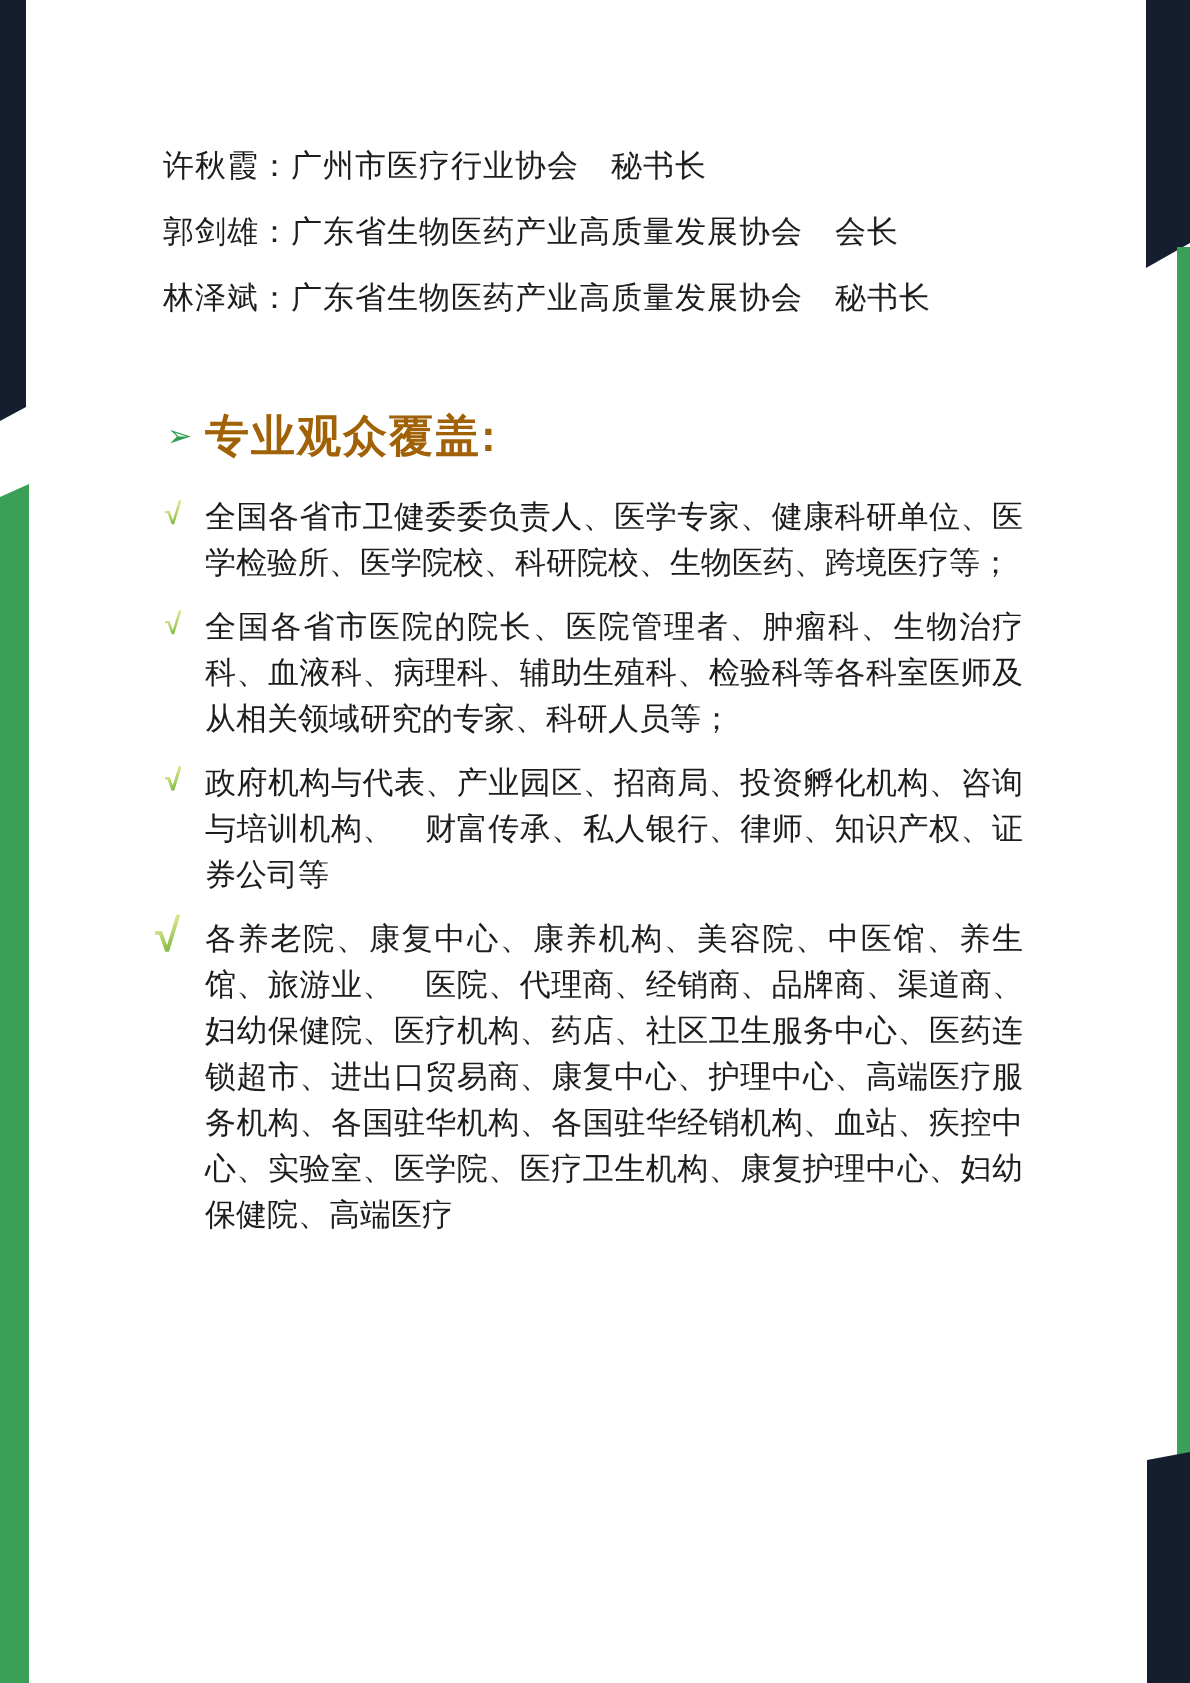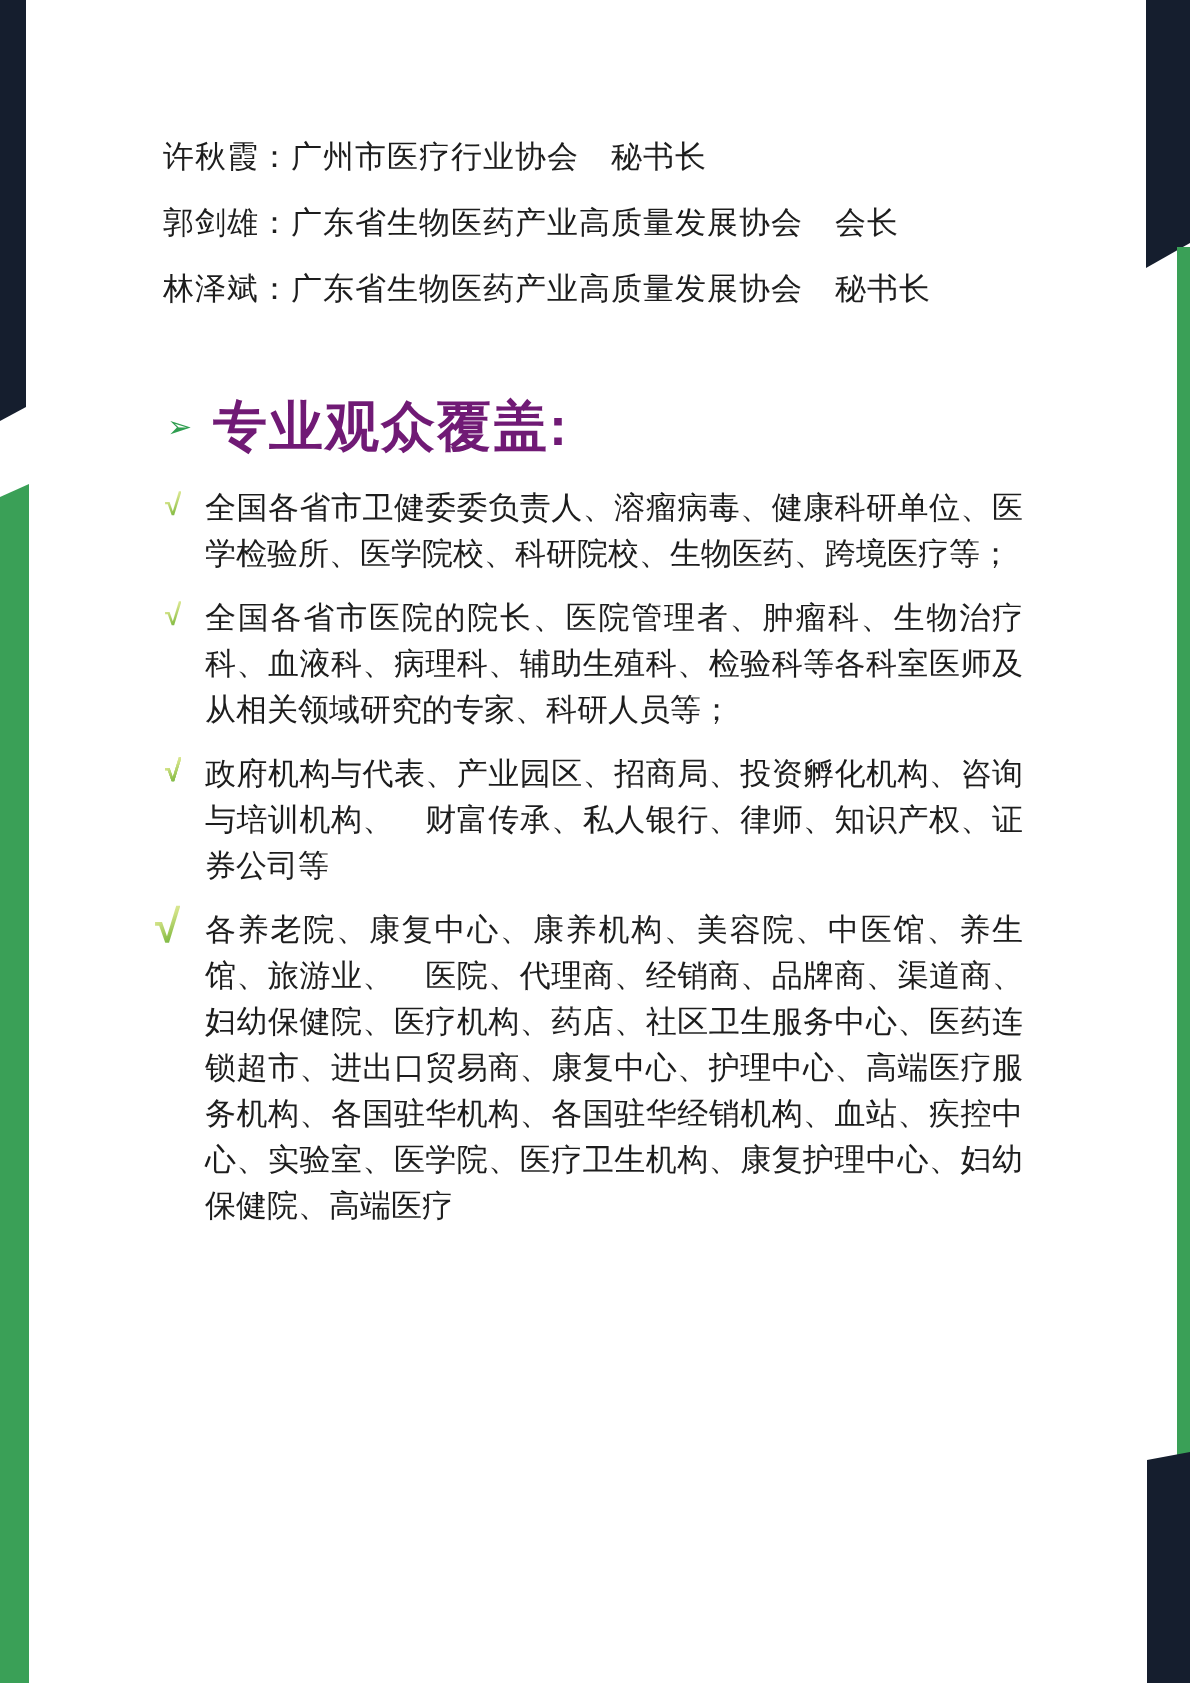--- a/index.html
+++ b/index.html
@@ -35,21 +35,21 @@
     background: #3aa057;
   }
   .decor-bottom-right {
     right: 0; top: 1452px; width: 43px; height: 231px;
     background: #151e2e;
     clip-path: polygon(0 8px, 43px 0, 43px 231px, 0 231px);
   }
 
   .content {
     position: absolute;
-    left: 163px; top: 134px;
+    left: 163px; top: 143px;
     width: 860px;
   }
 
   .speaker {
     margin: 0 0 21px 0;
     font-size: 31px;
     line-height: 45px;
     letter-spacing: 1px;
     color: #1d1d1d;
   }
@@ -63,25 +63,25 @@
   .arrow-icon {
     width: 42px;
     font-size: 30px;
     line-height: 1;
     color: #2f9e50;
     flex: 0 0 42px;
     padding-left: 4px;
     box-sizing: border-box;
   }
   .section-title {
-    margin: 8px;
-    font-size: 54px;
+    margin: 0;
+    font-size: 44px;
     font-weight: bold;
     letter-spacing: 2px;
-    color: #701a75;
+    color: #a16207;
   }
 
   .audience-list { margin-top: 32px; }
   .audience-item {
     position: relative;
     padding-left: 42px;
     margin: 0 0 18px 0;
     font-size: 31px;
     line-height: 46px;
     text-align: justify;
@@ -130,21 +130,21 @@
   <p class="speaker"><span>林泽斌：广东省生物医药产业高质量发展协会　秘书长</span></p>
 </div>
 
     <div class="section-heading">
       <span class="arrow-icon">➢</span>
       <h2 class="section-title">专业观众覆盖:</h2>
     </div>
 
     <div class="audience-list">
   <div class="audience-item">
-    <span class="check-icon">√</span><span>全国各省市卫健委委负责人、溶瘤病毒、健康科研单位、医学检验所、医学院校、科研院校、生物医药、跨境医疗等；</span>
+    <span class="check-icon">√</span><span>全国各省市卫健委委负责人、医学专家、健康科研单位、医学检验所、医学院校、科研院校、生物医药、跨境医疗等；</span>
   </div>
 
   <div class="audience-item">
     <span class="check-icon">√</span><span>全国各省市医院的院长、医院管理者、肿瘤科、生物治疗科、血液科、病理科、辅助生殖科、检验科等各科室医师及从相关领域研究的专家、科研人员等；</span>
   </div>
 
   <div class="audience-item">
     <span class="check-icon">√</span>
   </div>
 

